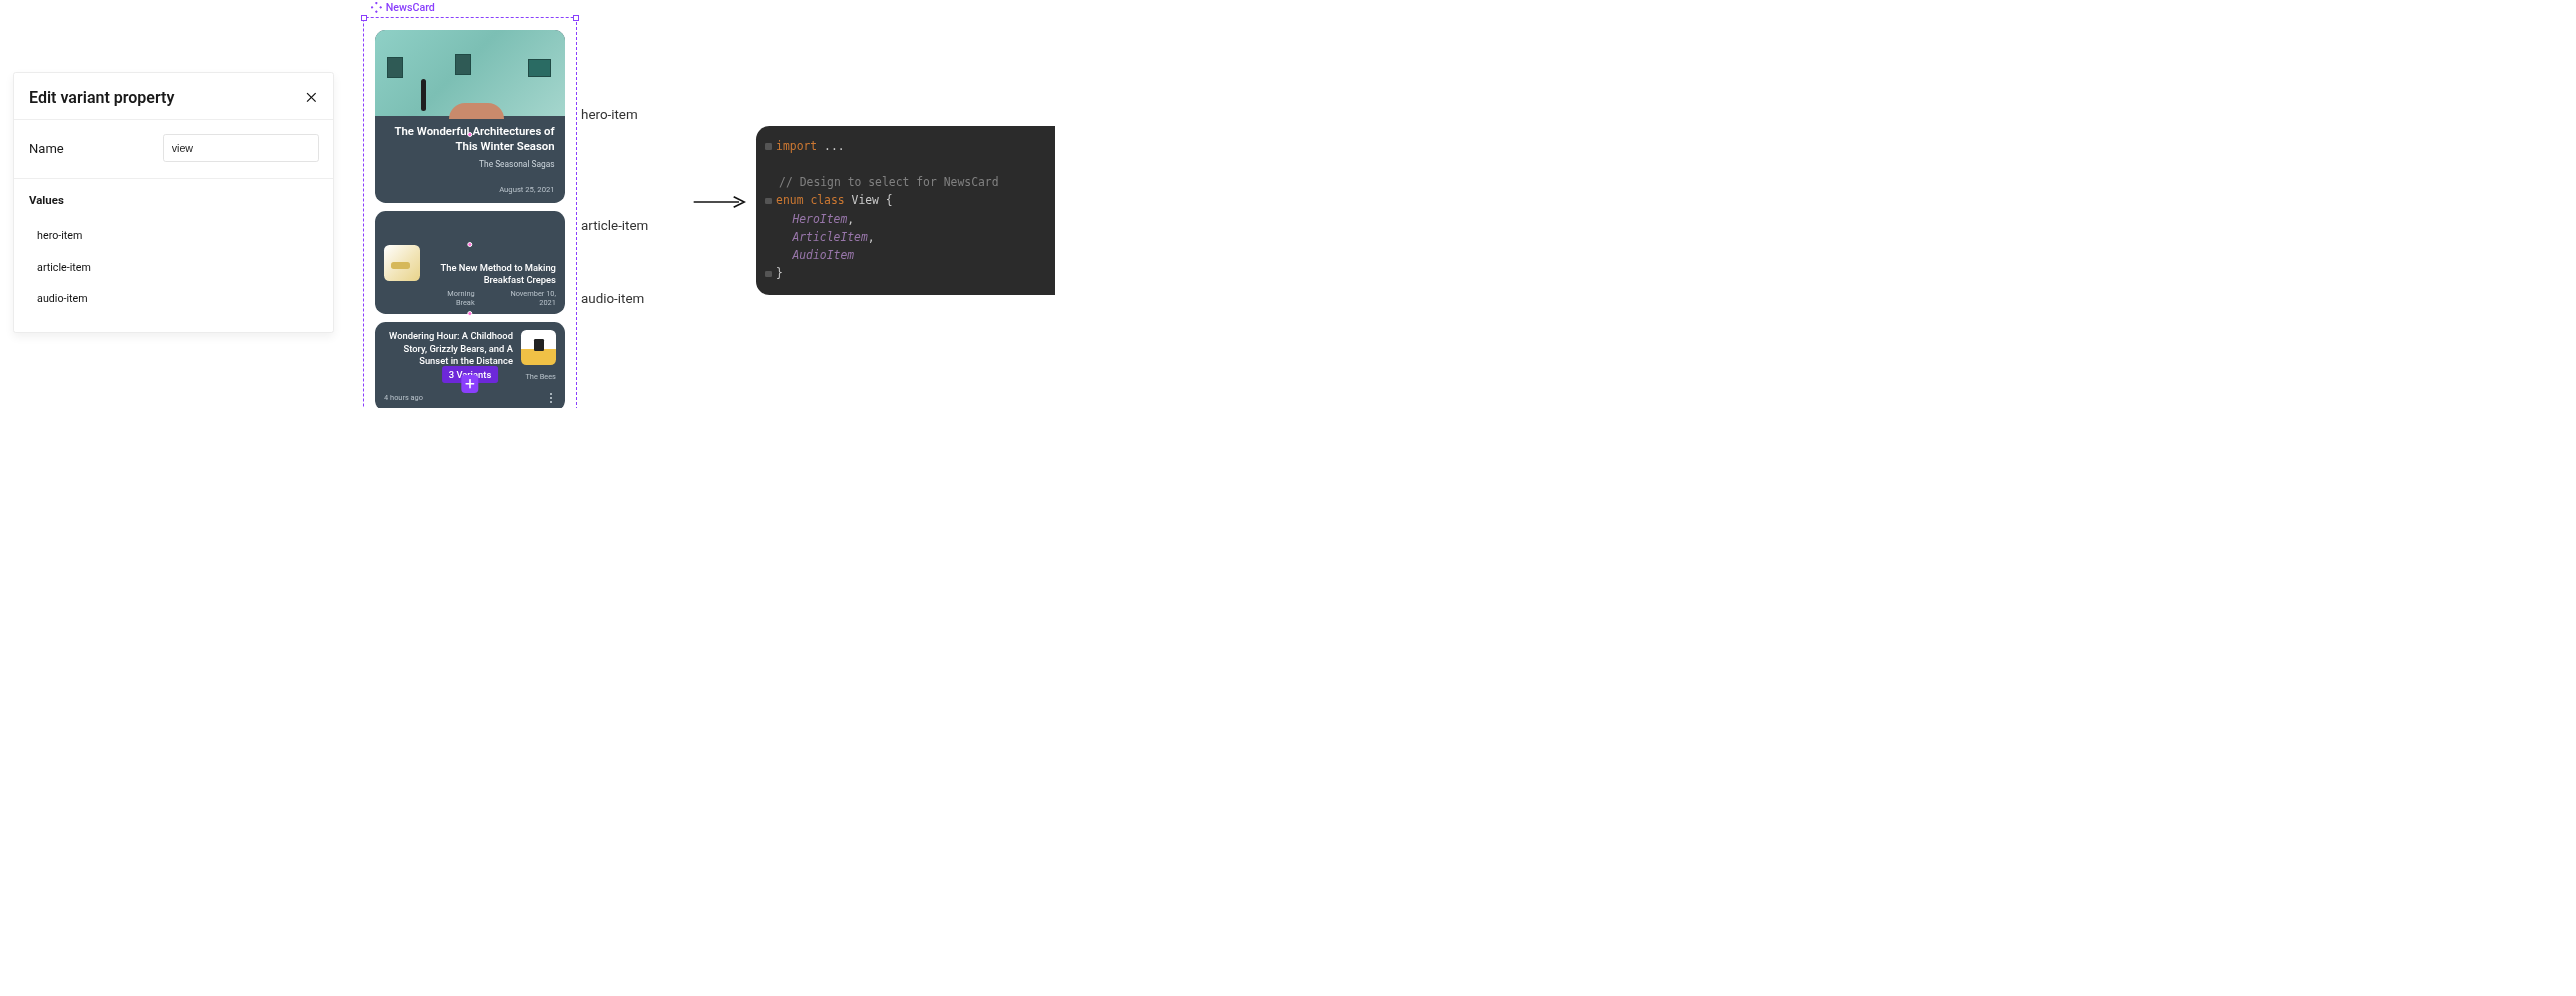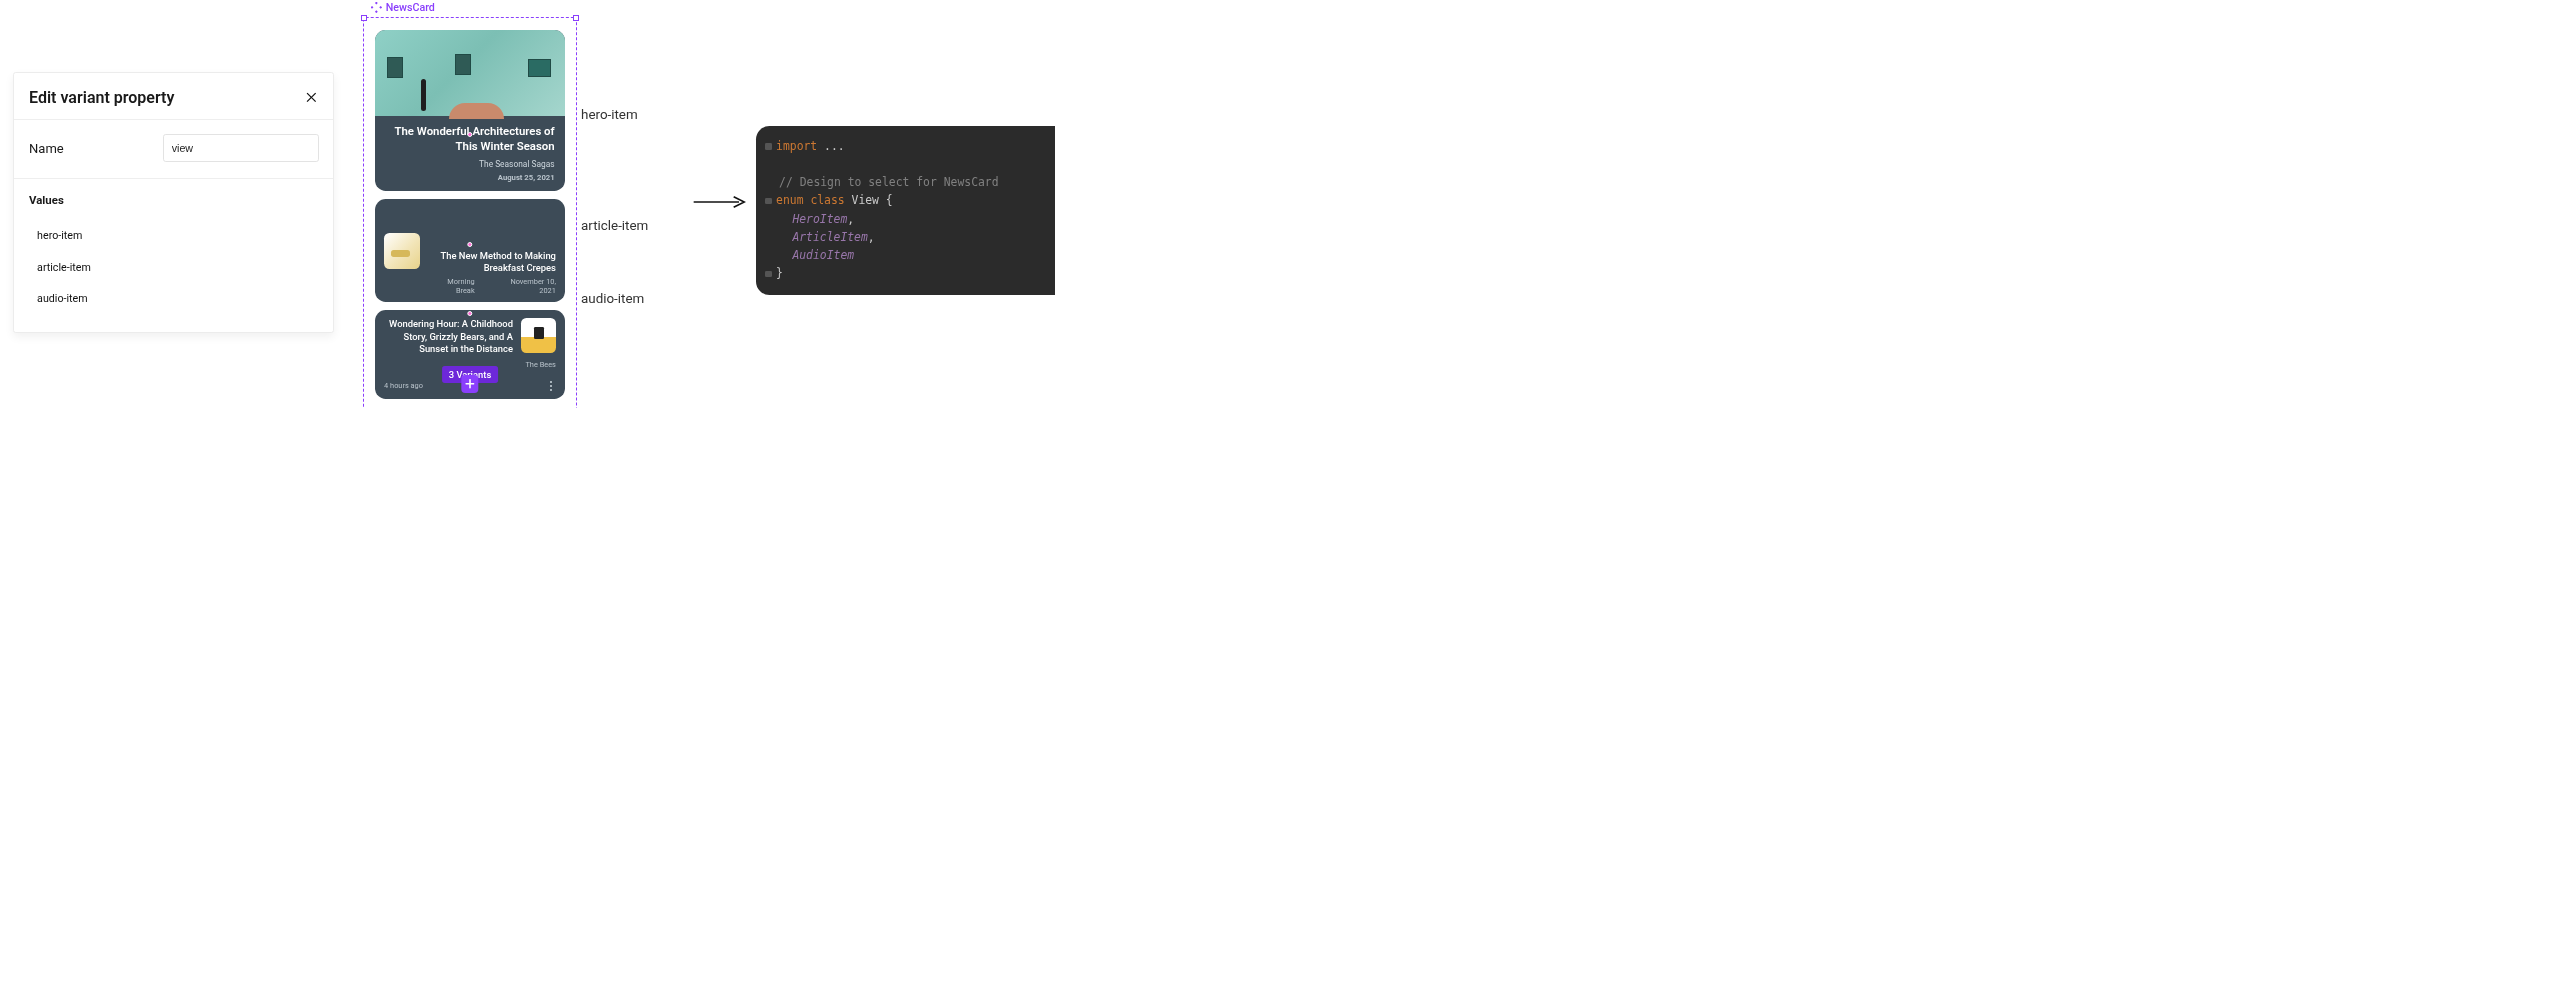--- a/index.html
+++ b/index.html
@@ -106,21 +106,21 @@
   }
   .hero-img .win { position:absolute; background:#2f5a55; border:1.3px solid #204a45; }
   .hero-img .w1 { left:12px; top:27px; width:16px; height:21.4px; }
   .hero-img .w2 { left:80px; top:24px; width:16px; height:21.4px; }
   .hero-img .w3 { right:14.7px; top:29.5px; width:23px; height:17.4px; background:#2a6b63; }
   .hero-img .lamp { position:absolute; left:46px; bottom:5.4px; width:5.4px; height:32px; background:#1e1e1e; border-radius:2.7px; }
   .hero-img .arch { position:absolute; left:74px; bottom:-2.7px; width:55px; height:16px; background:#c98a6c; border-radius:27px 27px 0 0; }
   .card.hero .body { padding: 8px 10.7px 9.4px; }
   .card.hero h3 { font-size: 11.4px; font-weight: 600; line-height:1.3; margin-bottom:5.4px; }
   .card .sub { font-size: 8.4px; color: #cdd6dd; }
-  .card .date { font-size: 7.7px; color: #b9c3cb; margin-top:4px;font-weight:bold; }
+  .card .date { font-size: 7.7px; color: #b9c3cb; margin-top:16px; }
 
   .card.article { display:flex; align-items:center; padding:6.7px 9.4px; gap:8px; }
   .card.article .thumb { width:36px; height:36px; border-radius:5.4px; background:linear-gradient(135deg,#fff 0%, #f2e5b9 55%, #e8d38a 100%); position:relative; }
   .card.article .thumb::after{ content:""; position:absolute; top:17.4px; left:6.7px; width:19px; height:6.7px; background:#d6b85a; border-radius:2.7px; }
   .card.article .txt { flex:1;margin-top:44px; }
   .card.article h4 { font-size:9.4px; font-weight:500; line-height:1.3; margin-bottom:2.7px; }
   .card.article .meta { font-size:7.4px; color:#b9c3cb; display:flex; gap:19px; }
 
   .card.audio { padding:8px 9.4px 6.7px; }
   .card.audio .row1 { display:flex; gap:8px; }

